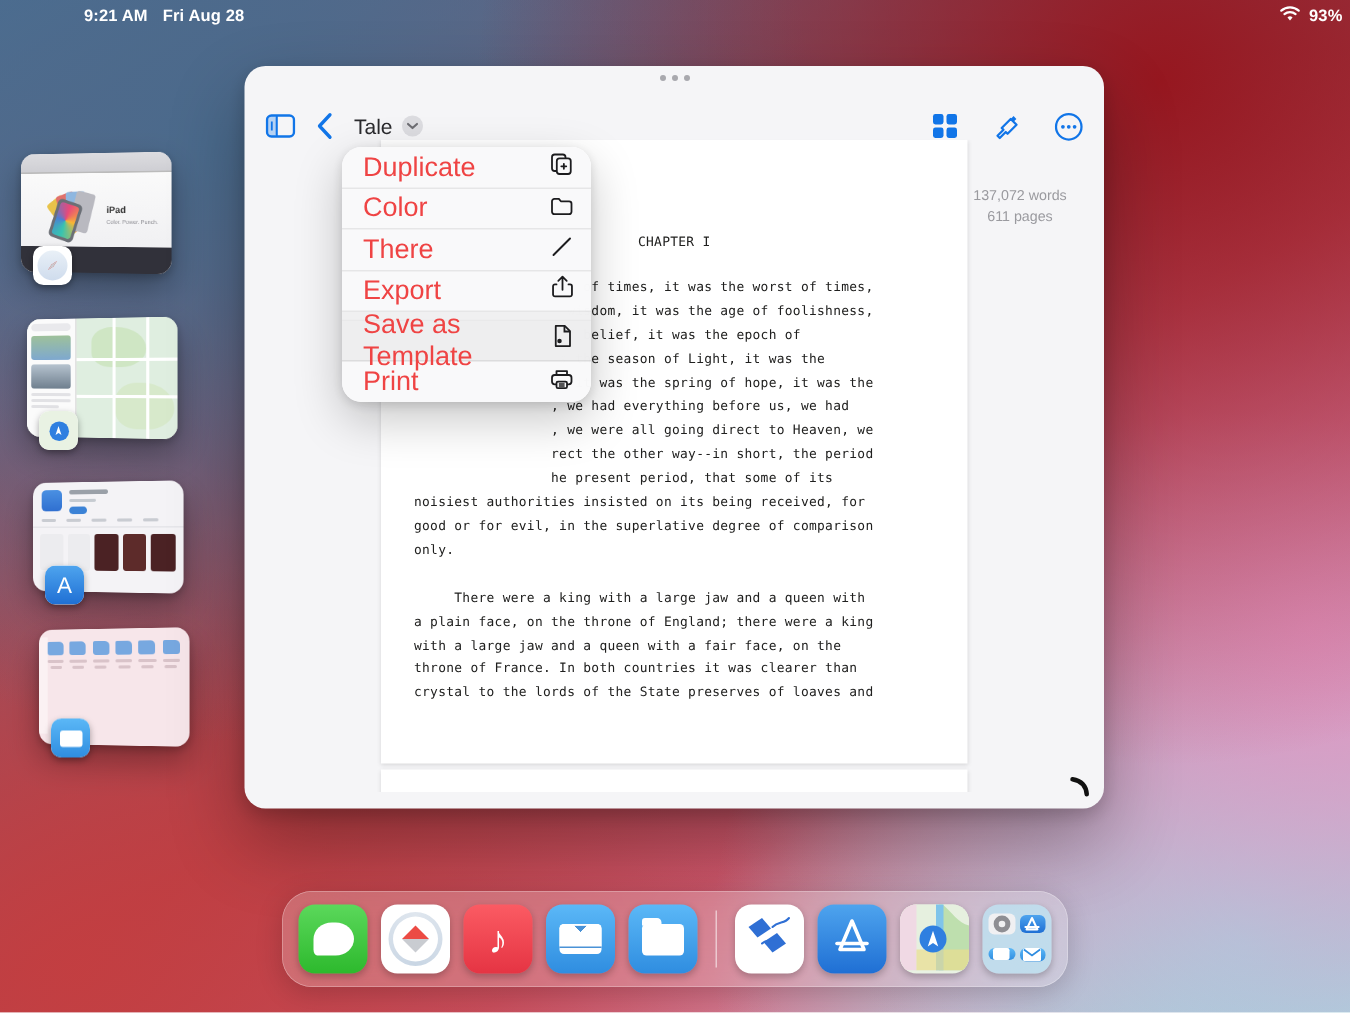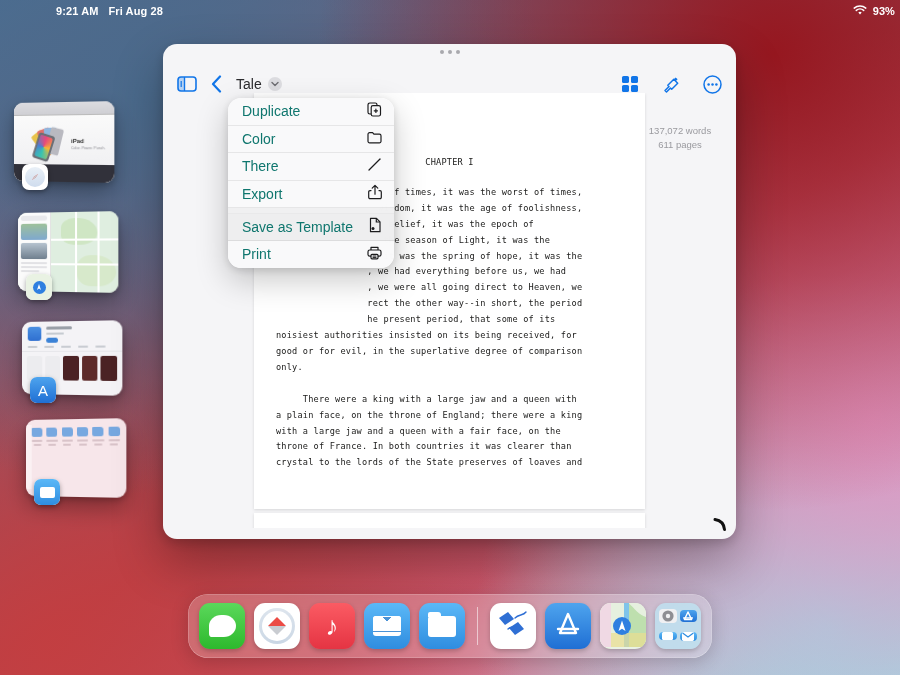--- a/index.html
+++ b/index.html
@@ -157,25 +157,25 @@
 
   
   #ctxmenu {
     position: absolute; left: 228px; top: 98px; width: 166px; z-index: 30;
     background: rgba(249,249,250,0.98); border-radius: 13px; overflow: hidden;
     box-shadow: 0 12px 32px rgba(0,0,0,.22), 0 2px 8px rgba(0,0,0,.14);
     backdrop-filter: blur(18px);
   }
   .mi {
     height: 27.5px; display: flex; align-items: center; justify-content: space-between;
-    padding: 0 12px 0 14px; font-size: 14px; color: #0f766e;
+    padding: 0 12px 0 14px; font-size: 18px; color: #ef4444;
     border-bottom: 1px solid rgba(0,0,0,.075);
   }
   .mi:last-child { border-bottom: none; gap: 48px; }
-  .mi.sep-top { border-top: 1px solid rgba(0,0,0,.02); text-align: center; }
+  .mi.sep-top { border-top: 1px solid rgba(0,0,0,.02); }
   .mi.hl { background: rgba(0,0,0,.045); }
   .mi-gap { height: 5px; background: rgba(0,0,0,.035); }
   .mi svg { flex: none; }
 
   
   #dock {
     position: absolute; left: 50%; transform: translateX(-50%); bottom: 17px;
     height: 64px; border-radius: 20px; padding: 0 11px; z-index: 35;
     display: flex; align-items: center; gap: 9px;
     background: rgba(255,255,255,0.22);

